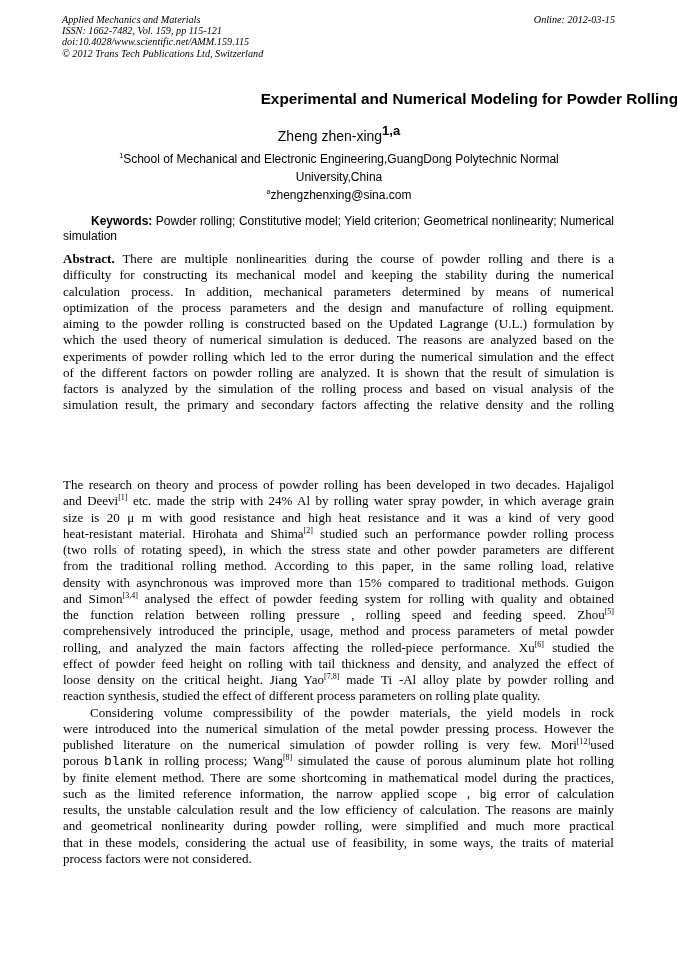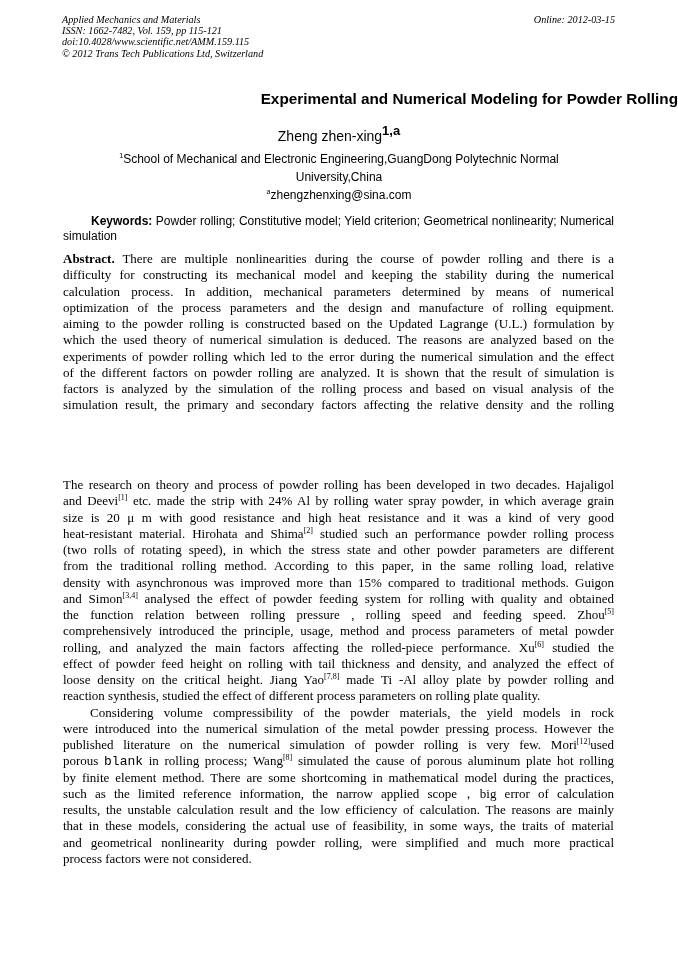--- a/index.html
+++ b/index.html
@@ -84,18 +84,18 @@
     <span class="line"><span>loose density on the critical height. Jiang Yao</span><sup>[7,8]</sup><span> made Ti -Al alloy plate by powder rolling and</span></span>
     <span class="line last">reaction synthesis, studied the effect of different process parameters on rolling plate quality.</span>
 
     <span class="line indent">Considering volume compressibility of the powder materials, the yield models in rock</span>
     <span class="line">were introduced into the numerical simulation of the metal powder pressing process. However the</span>
     <span class="line"><span>published literature on the numerical simulation of powder rolling is very few. Mori</span><sup>[12]</sup><span>used</span></span>
     <span class="line"><span>porous </span><span class="sans">blank</span><span> in rolling process; Wang</span><sup>[8]</sup><span> simulated the cause of porous aluminum plate hot rolling</span></span>
     <span class="line">by finite element method. There are some shortcoming in mathematical model during the practices,</span>
     <span class="line">such as the limited reference information, the narrow applied  scope，big  error of calculation</span>
     <span class="line">results, the unstable calculation result and the low efficiency of calculation. The reasons are mainly</span>
+    <span class="line">and geometrical nonlinearity during powder rolling, were simplified and much more practical</span>
     <span class="line">that in these models, considering the actual use of feasibility, in some ways, the traits of material</span>
-    <span class="line">and geometrical nonlinearity during powder rolling, were simplified and much more practical</span>
     <span class="line last">process factors were not considered.</span>
   </div>
 
 </div>
 
 </body></html>

